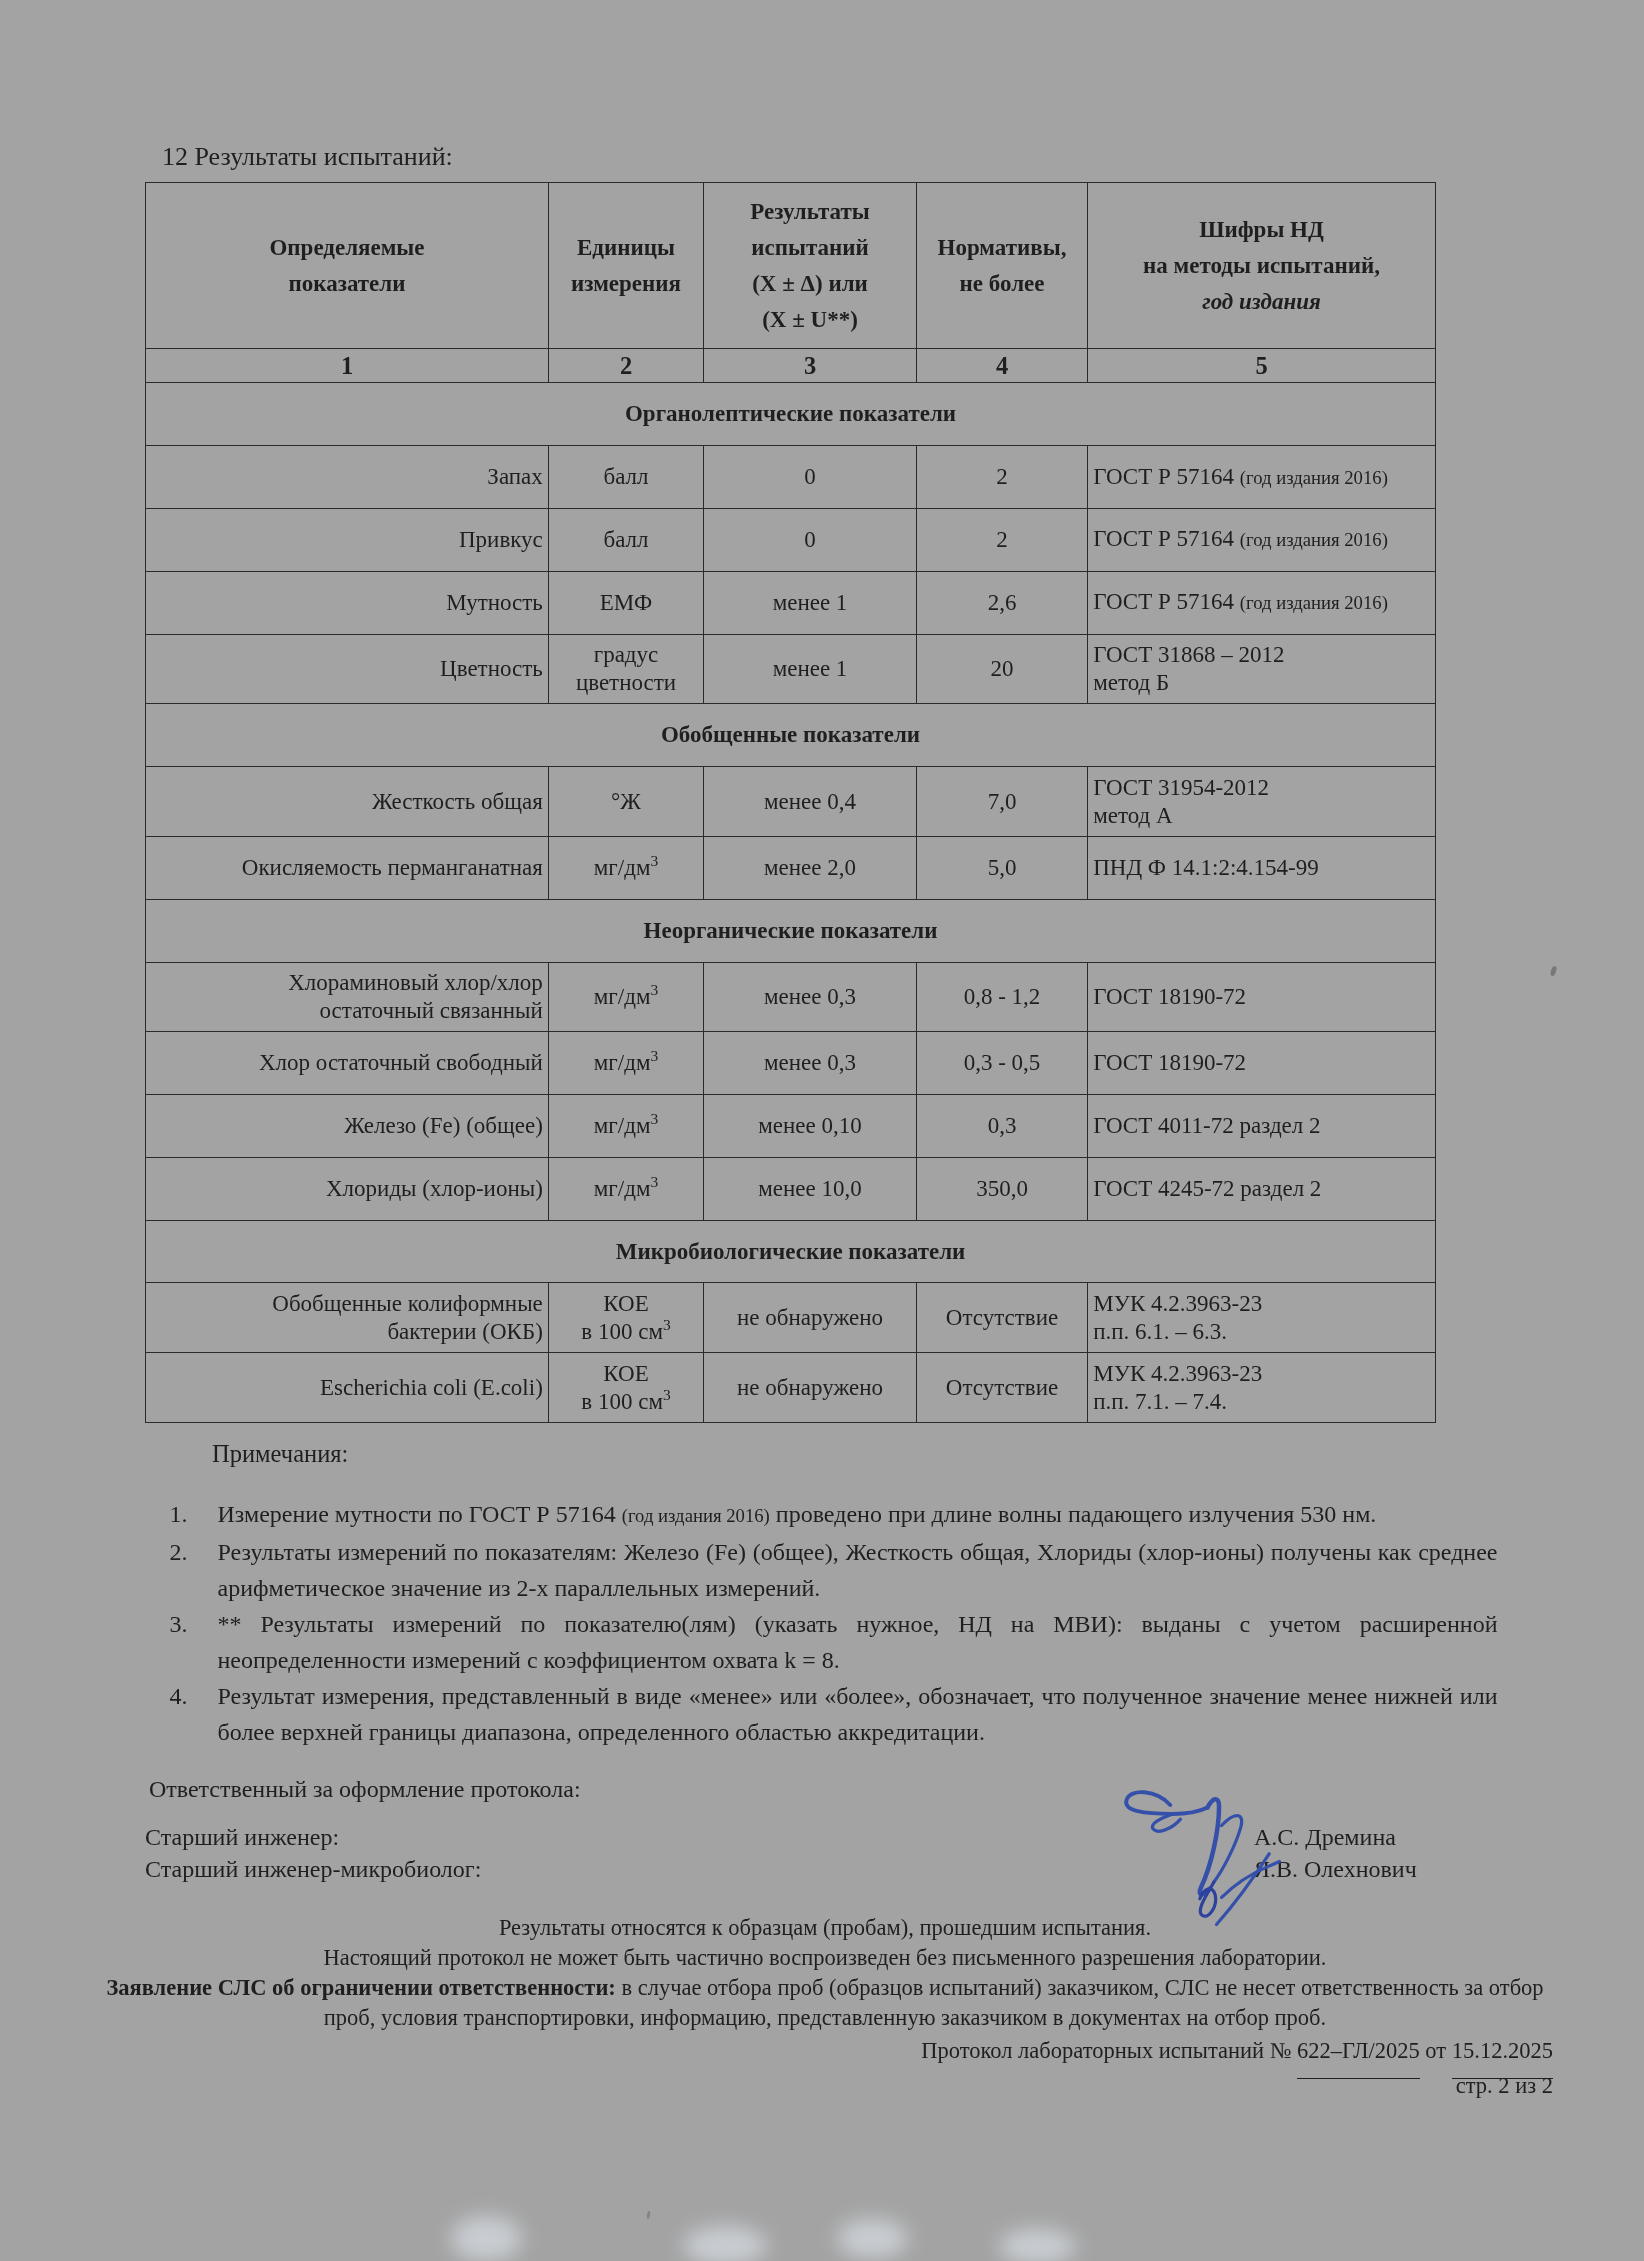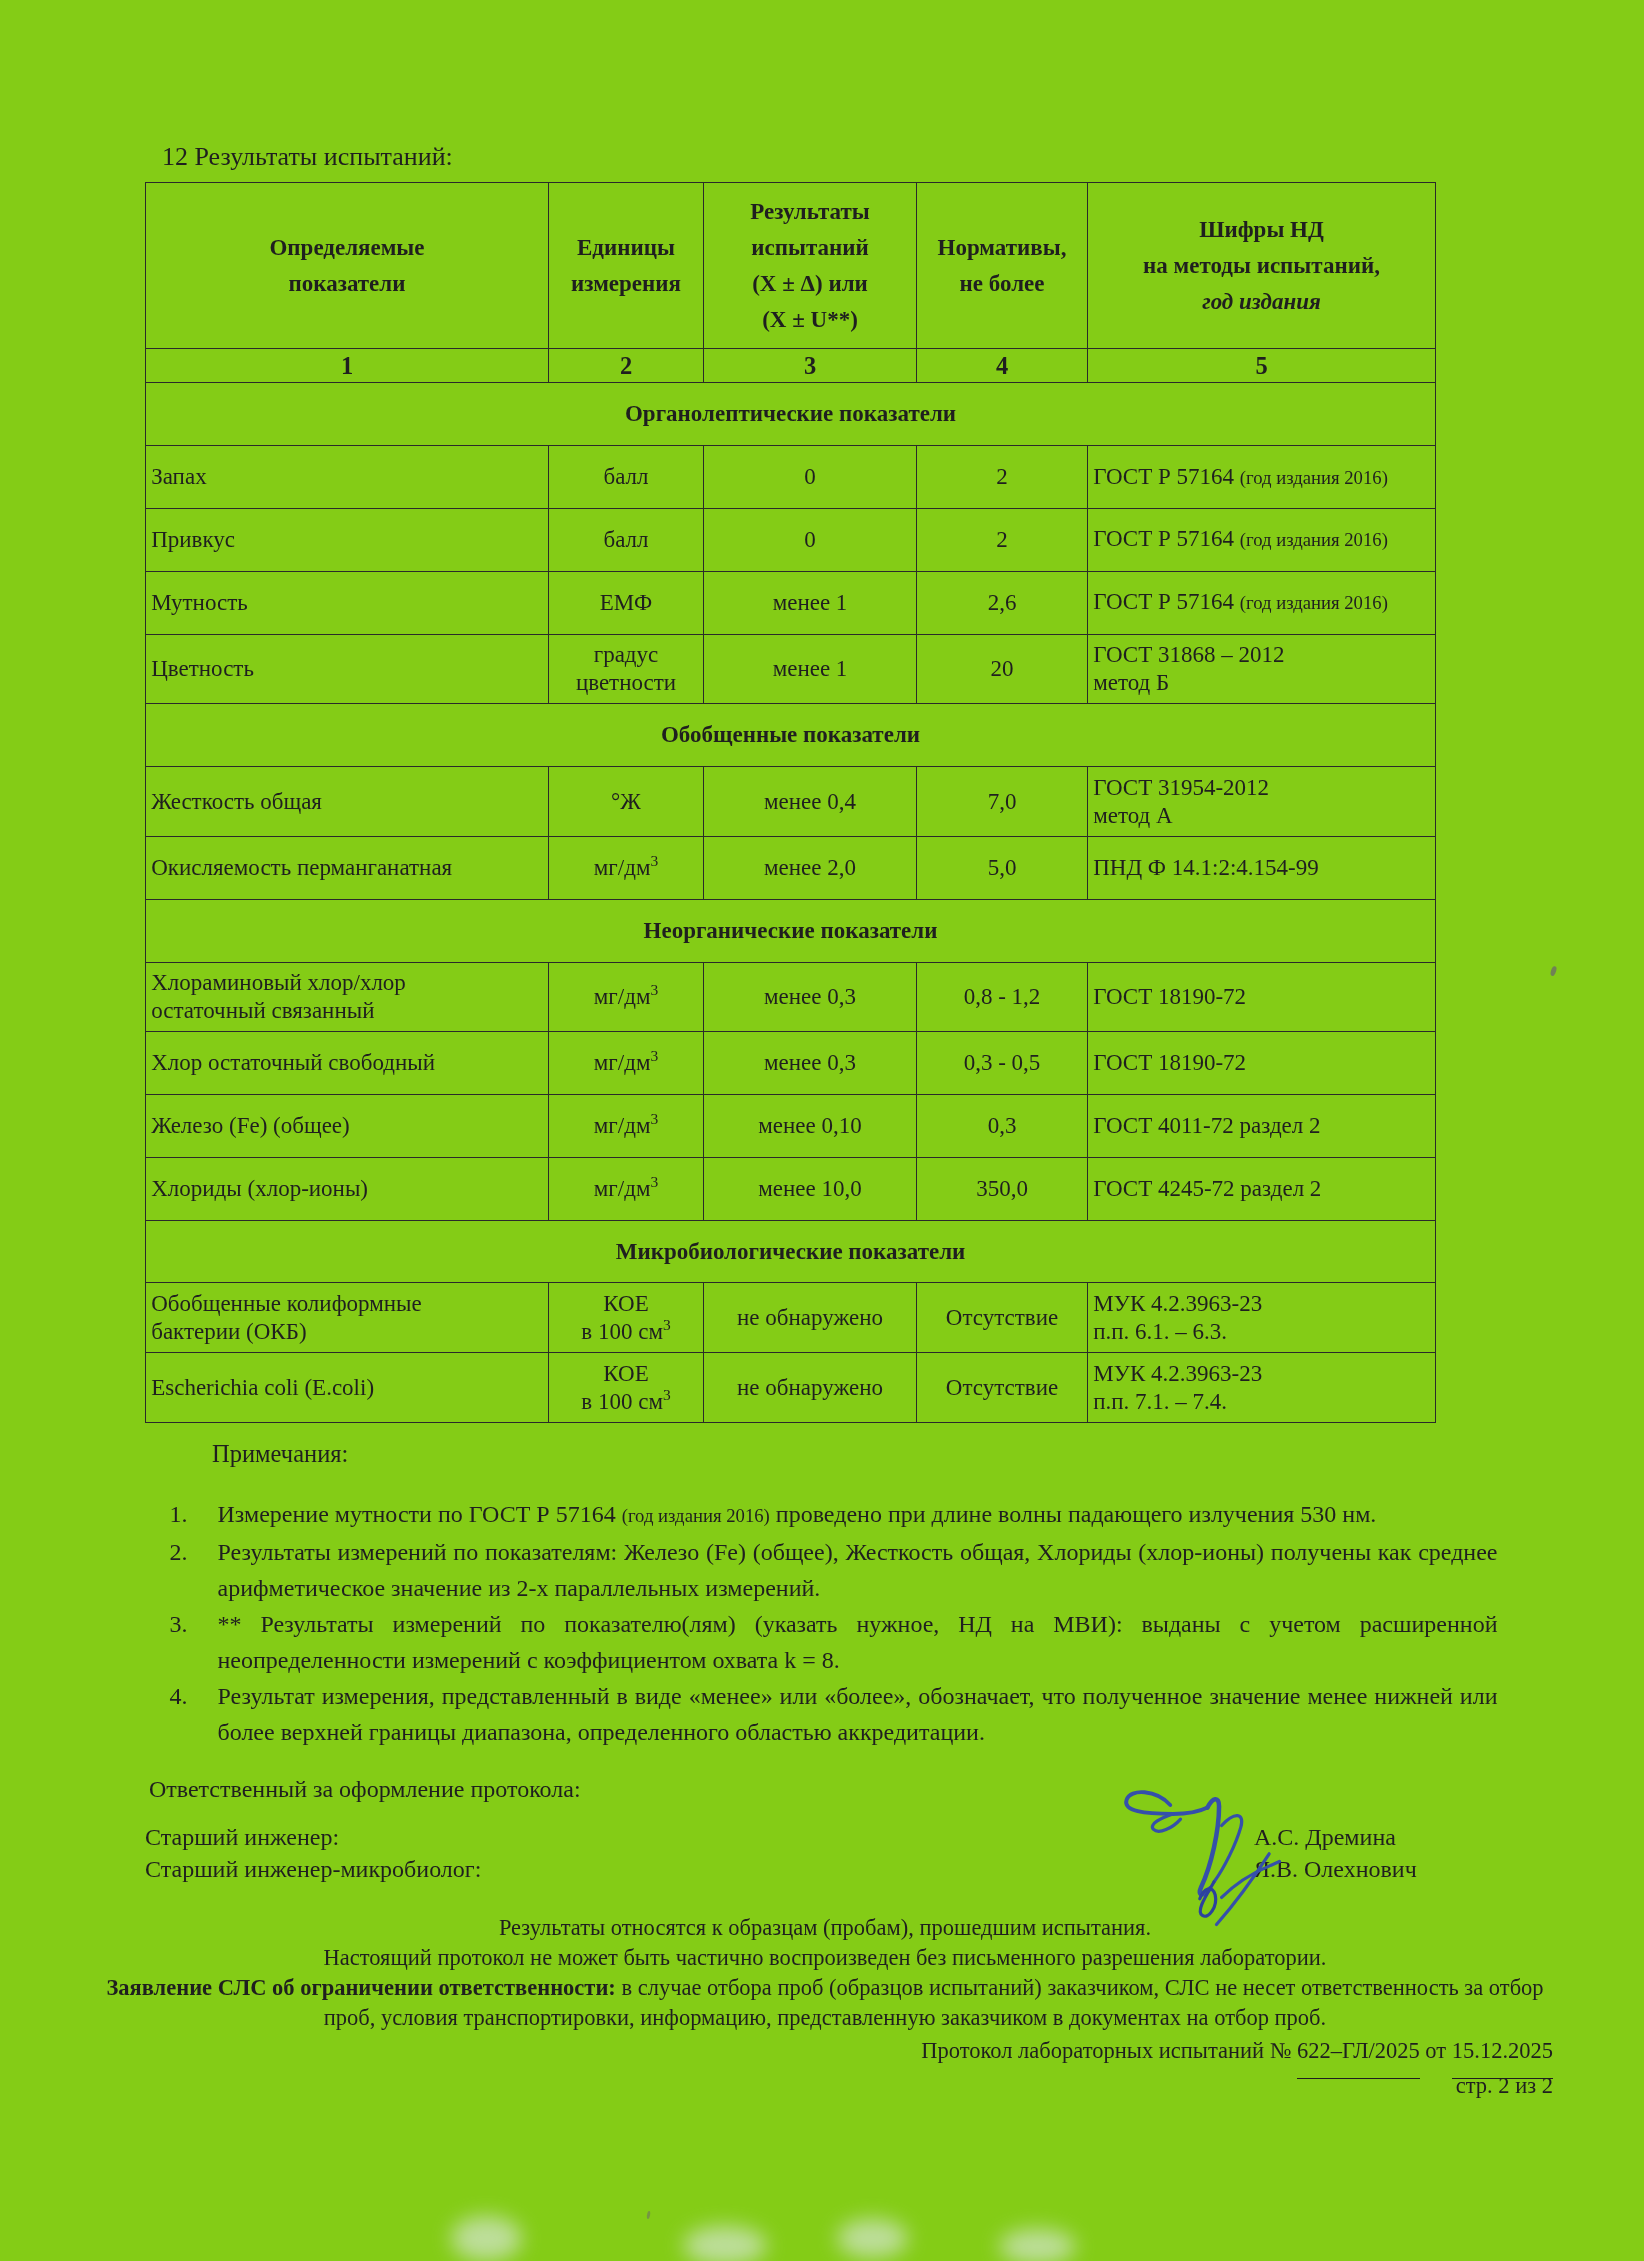--- a/index.html
+++ b/index.html
@@ -4,41 +4,41 @@
 <style>
   :root{
     --text:#1f1f1f;
     --border:#2a2a2a;
     --ink:#3550aa;
   }
   html,body{margin:0;padding:0;background:#ffffff;}
   .page{
     position:relative;
     width:1644px;height:2261px;
-    background:#84cc16;
+    background:#a3a3a3;
     font-family:"Liberation Serif", serif;
     color:var(--text);
     overflow:hidden;
   }
   .content{position:absolute;left:145px;top:0;width:1359px;}
 
   .doc-title{margin:142px 0 10.3px 17px;font-size:26px;line-height:30px;}
 
   table.results{border-collapse:collapse;width:1288px;table-layout:fixed;}
   table.results th, table.results td{
     border:1.9px solid var(--border);
     vertical-align:middle;
   }
   .hcell{font-weight:bold;font-size:23px;padding:10.3px 5.2px;text-align:center;}
   .hl{line-height:36px;}
   .it{font-style:italic;}
   .colnum{font-weight:bold;font-size:24.5px;height:31px;padding:1.3px;text-align:center;}
   td.sec{font-weight:bold;font-size:24.5px;text-align:center;height:32px;padding:2.6px;}
   table.results td{font-size:23px;line-height:28px;padding:6.4px 5.2px;height:49px;}
-  td.c-ind{text-align:left;padding-left:17px;padding-right:7.7px;}
+  td.c-ind{text-align:right;padding-left:17px;padding-right:7.7px;}
   td.c-unit,td.c-res,td.c-norm{text-align:center;}
   td.c-met{text-align:left;padding-left:14px;padding-right:36px;}
   .small{font-size:18.7px;}
   sup{font-size:15.5px;line-height:0;vertical-align:super;}
 
   .notes-label{margin:17px 0 0 67px;font-size:24.5px;}
   .notes{margin:28px 0 0 24.5px;width:1328px;}
   .note{display:flex;font-size:24px;line-height:36px;}
   .note-num{width:48px;flex:none;}
   .note-text{flex:1;text-align:justify;}

